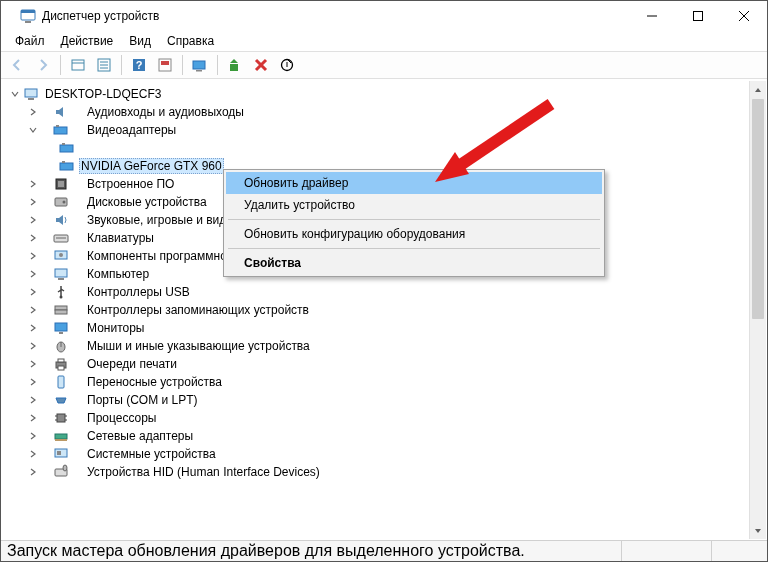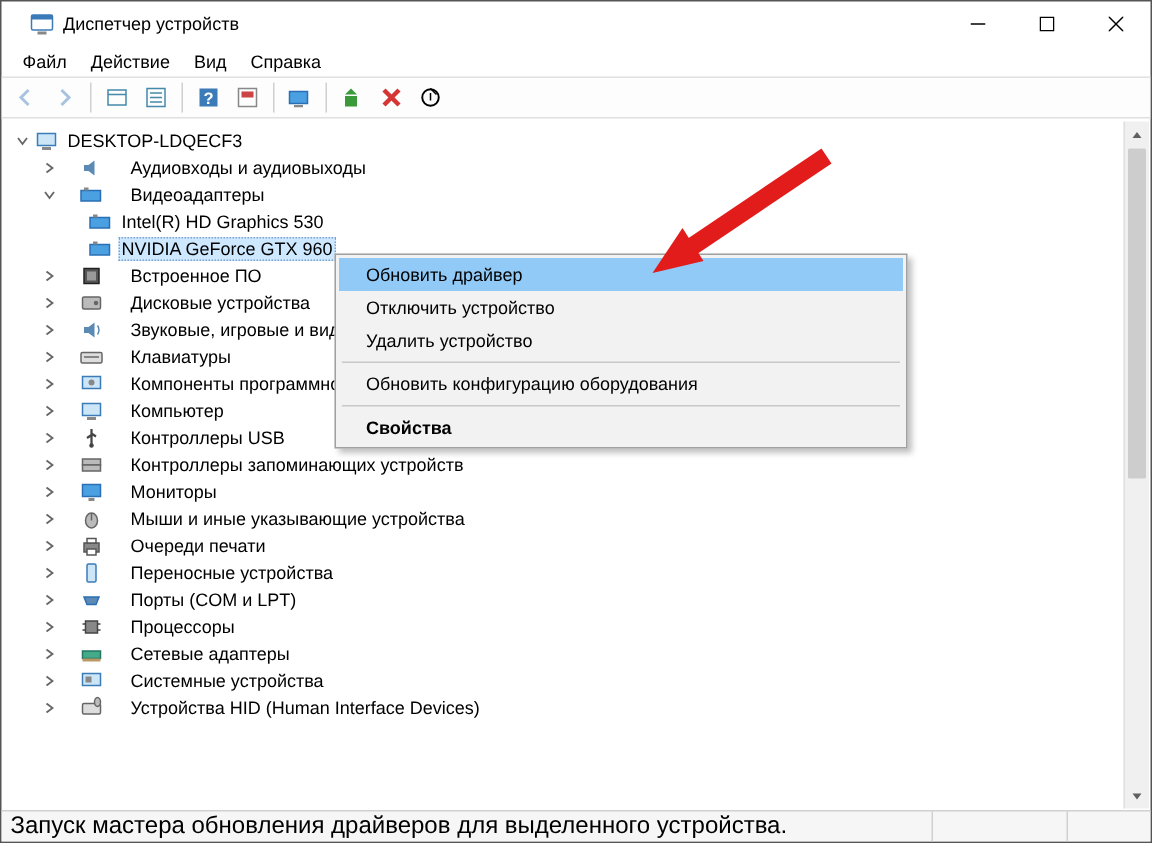--- a/index.html
+++ b/index.html
@@ -207,21 +207,20 @@
     <span class="label">Видеоадаптеры</span>
   </div>
   <div class="node ind2">
     <span class="twisty"></span>
     <span class="icon">
         <svg viewBox="0 0 16 16">
           <rect x="1" y="5" width="13" height="7" fill="#4aa0e0" stroke="#2a6fb5"></rect>
           <rect x="3" y="3" width="3" height="2" fill="#888"></rect>
         </svg>
       </span>
-    <span class="label">Intel(R) HD Graphics 530</span>
   </div>
   <div class="node ind2 selected">
     <span class="twisty"></span>
     <span class="icon">
         <svg viewBox="0 0 16 16">
           <rect x="1" y="5" width="13" height="7" fill="#4aa0e0" stroke="#2a6fb5"></rect>
           <rect x="3" y="3" width="3" height="2" fill="#888"></rect>
         </svg>
       </span>
     <span class="label">NVIDIA GeForce GTX 960</span>
@@ -496,21 +495,20 @@
   <div class="thumb"></div>
   <div class="arr" style="position:absolute;bottom:0;left:0;right:0">
       <svg viewBox="0 0 8 8">
         <path d="M1 2 L4 6 L7 2 Z"></path>
       </svg>
     </div>
 </div>
 
 <div class="ctxmenu" style="left:222px; top:168px; width:382px;">
   <div class="citem hl">Обновить драйвер</div>
-  <div class="citem">Отключить устройство</div>
   <div class="citem">Удалить устройство</div>
   <div class="csep"></div>
   <div class="citem">Обновить конфигурацию оборудования</div>
   <div class="csep"></div>
   <div class="citem" style="font-weight:bold">Свойства</div>
 </div>
 
 <svg class="arrow" style="left:430px; top:95px;" width="130" height="95">
   <defs></defs>
   <line x1="120" y1="8" x2="25" y2="72" stroke="#e21b1b" stroke-width="12"></line>

